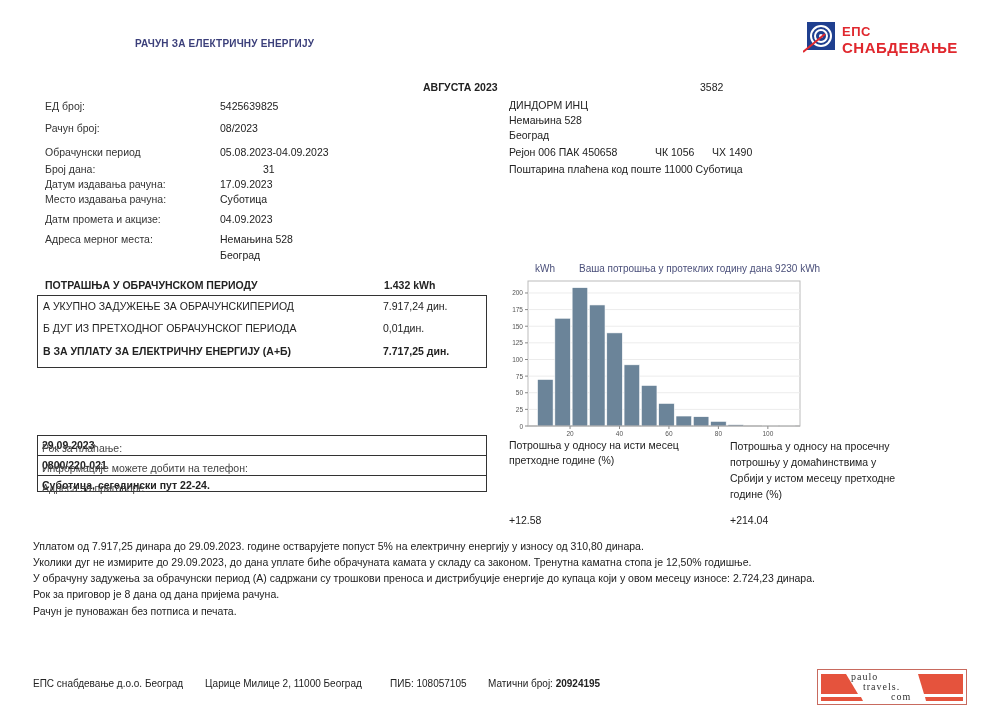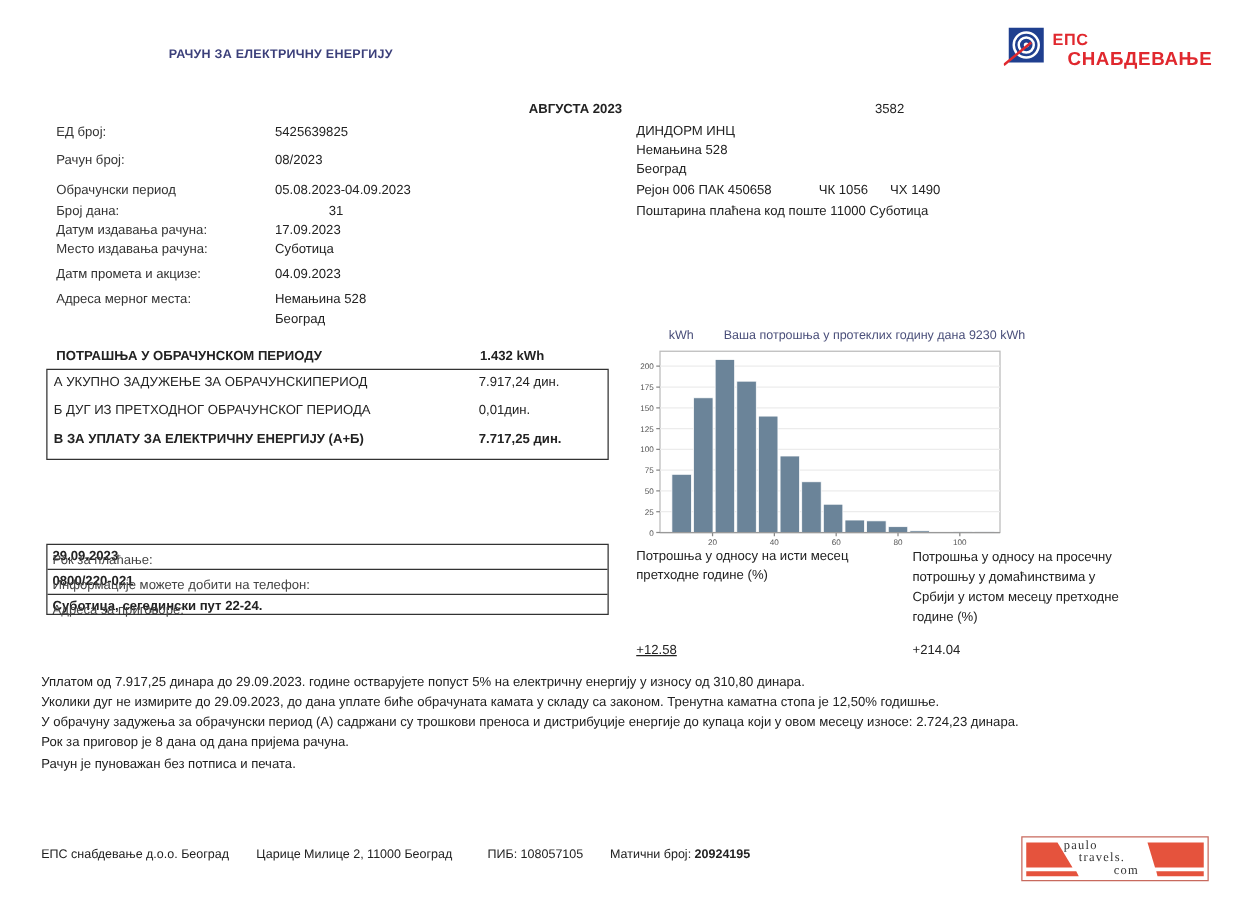--- a/index.html
+++ b/index.html
@@ -32,21 +32,21 @@
 <div class="abs" style="left:803px; top:22px; width:34px; height:32px;">
   <svg width="34" height="32" viewBox="0 0 34 32">
     <rect x="4" y="0" width="28" height="28" fill="#1f3f8f"></rect>
     <circle cx="18" cy="14" r="10" fill="none" stroke="#fff" stroke-width="2"></circle>
     <circle cx="18" cy="14" r="6" fill="none" stroke="#fff" stroke-width="2"></circle>
     <circle cx="18" cy="14" r="2" fill="#fff"></circle>
     <line x1="0" y1="30" x2="22" y2="12" stroke="#e0282e" stroke-width="2"></line>
   </svg>
 </div>
 <div class="abs logo-text-1" style="left:842px; top:24px;">ЕПС</div>
-<div class="abs logo-text-2" style="left:842px; top:39px;margin-left:12px;">СНАБДЕВАЊЕ</div>
+<div class="abs logo-text-2" style="left:842px; top:39px;">СНАБДЕВАЊЕ</div>
 
 <div class="abs bold" style="left:423px; top:81px;">АВГУСТА 2023</div>
 <div class="abs" style="left:700px; top:81px;">3582</div>
 
 <div>
   <div class="abs lbl" style="left:45px; top:100px;text-align:right;">ЕД број:</div>
   <div class="abs" style="left:220px; top:100px;">5425639825</div>
 
   <div class="abs lbl" style="left:45px; top:122px;">Рачун број:</div>
   <div class="abs" style="left:220px; top:122px;">08/2023</div>
@@ -166,21 +166,21 @@
       <line x1="218.39999999999998" x2="218.39999999999998" y1="150" y2="153" stroke="#888" stroke-width="1"></line>
       <text x="218.39999999999998" y="160" font-size="6.5" text-anchor="middle" fill="#555" font-family="Liberation Sans, sans-serif">80</text>
       <line x1="267.8545454545455" x2="267.8545454545455" y1="150" y2="153" stroke="#888" stroke-width="1"></line>
       <text x="267.8545454545455" y="160" font-size="6.5" text-anchor="middle" fill="#555" font-family="Liberation Sans, sans-serif">100</text>
       <line x1="28" x2="300" y1="150" y2="150" stroke="#999" stroke-width="1"></line>
     </svg>
 </div>
 
 <div class="abs" style="left:509px; top:438px; width:200px; white-space:normal; line-height:15px;">Потрошња у односу на исти месец претходне године (%)</div>
 <div class="abs" style="left:730px; top:438px; width:180px; white-space:normal; line-height:16px;">Потрошња у односу на просечну потрошњу у домаћинствима у Србији у истом месецу претходне године (%)</div>
-<div class="abs" style="left:509px; top:514px;text-decoration:underline;">+12.58</div>
+<div class="abs" style="left:509px; top:514px;">+12.58</div>
 <div class="abs" style="left:730px; top:514px;">+214.04</div>
 
 <div>
   <div class="abs" style="left:33px; top:540px;">Уплатом од 7.917,25 динара до 29.09.2023. године остварујете попуст 5% на електричну енергију у износу од 310,80 динара.</div>
   <div class="abs" style="left:33px; top:556px;">Уколики дуг не измирите до 29.09.2023, до дана уплате биће обрачуната камата у складу са законом. Тренутна каматна  стопа је 12,50% годишње.</div>
   <div class="abs" style="left:33px; top:572px;">У обрачуну задужења за обрачунски период (А) садржани су трошкови преноса и дистрибуције енергије до купаца који  у овом месецу износе: 2.724,23 динара.</div>
   <div class="abs" style="left:33px; top:588px;">Рок за приговор је 8 дана од дана пријема рачуна.</div>
   <div class="abs" style="left:33px; top:605px;">Рачун је пуноважан без потписа и печата.</div>
 </div>
 

